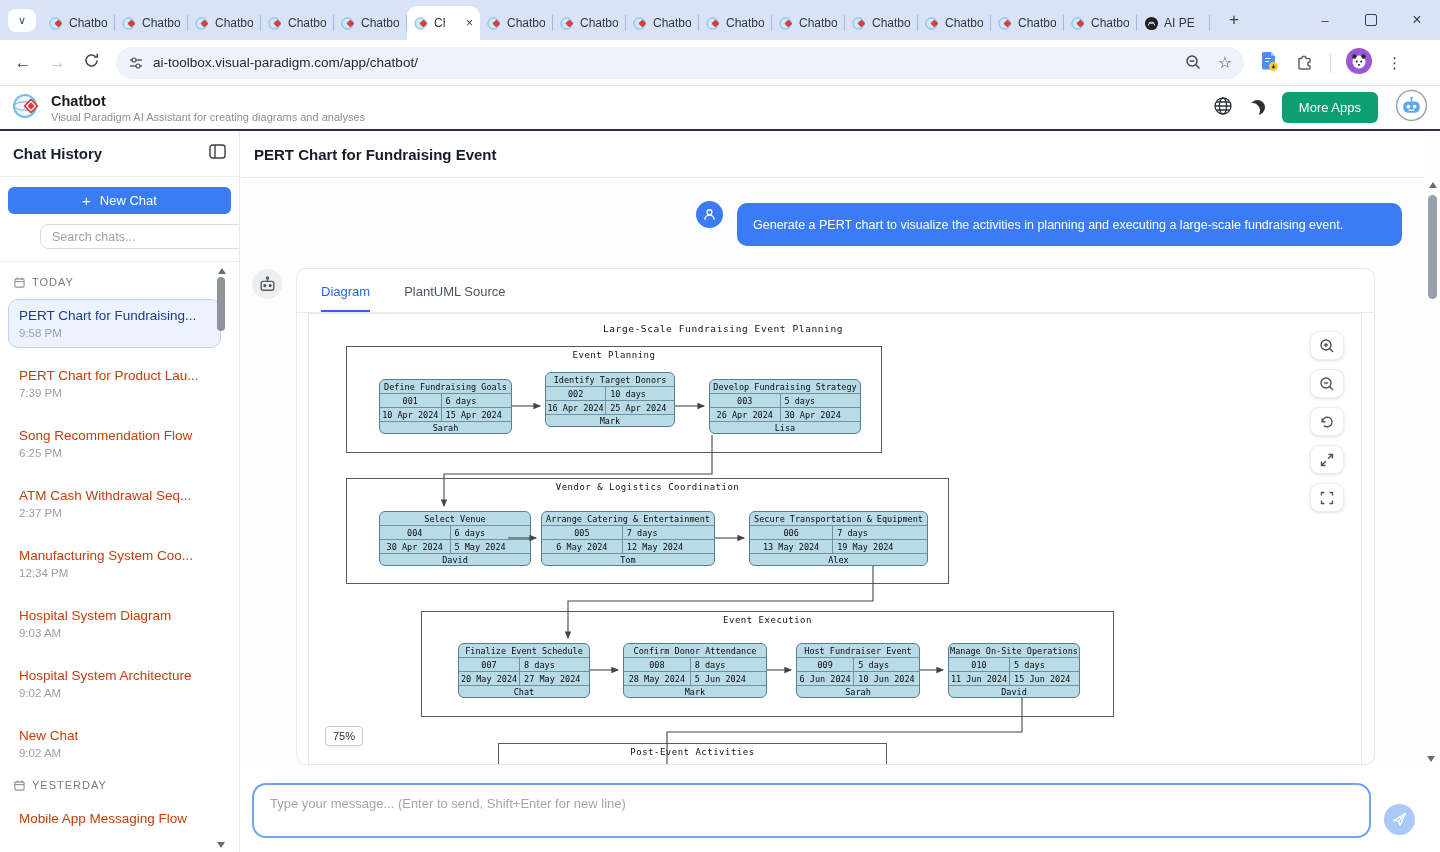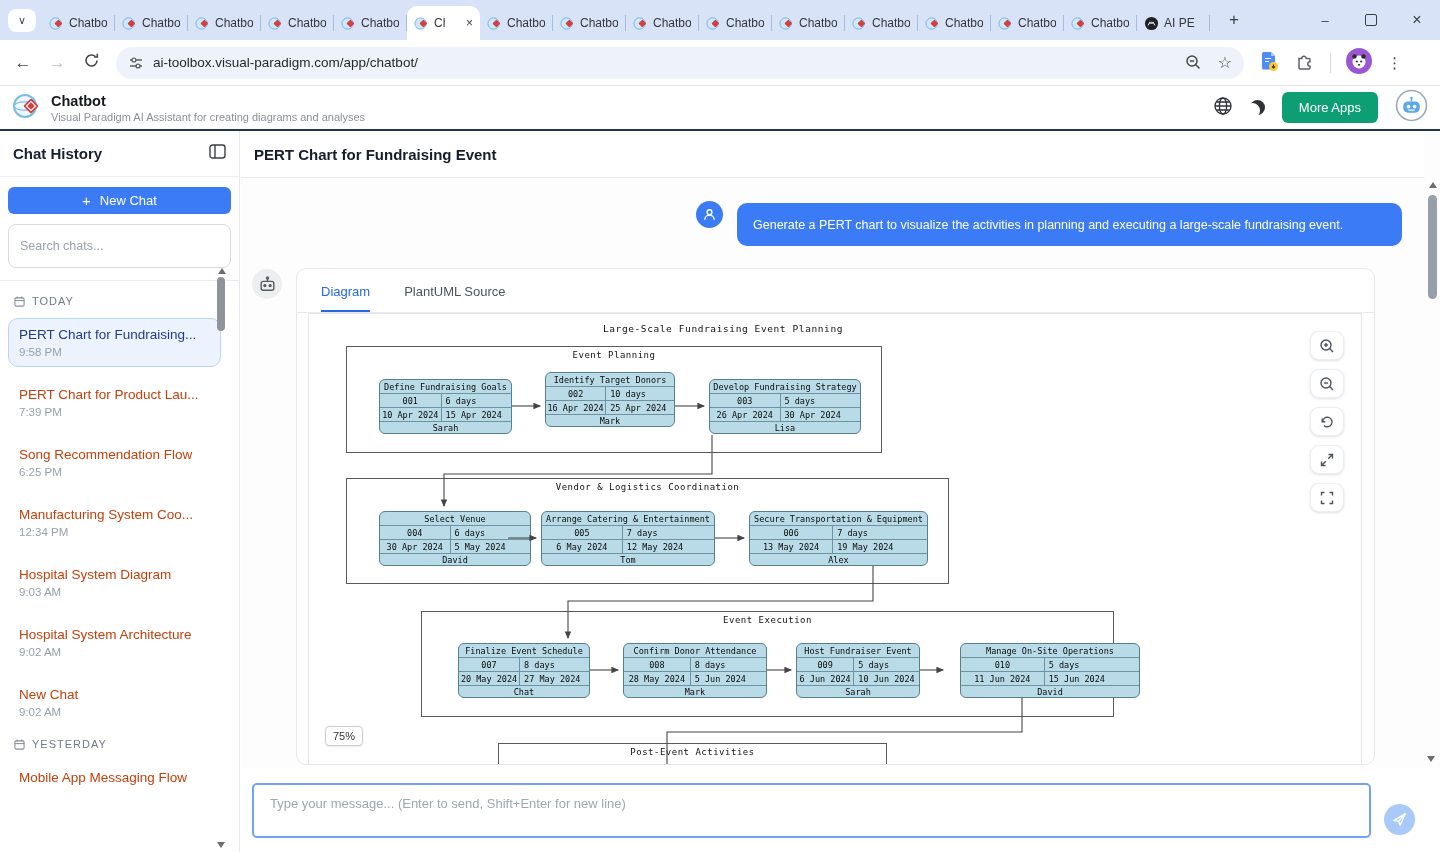--- a/index.html
+++ b/index.html
@@ -49,22 +49,22 @@
   
   .sidebar{position:absolute;left:0;top:131px;width:240px;height:721px;background:#fff;border-right:1px solid #e6e8ec;
       box-sizing:border-box;overflow:hidden;}
   .sb-header{height:46px;display:flex;align-items:center;justify-content:space-between;padding:0 13px;
       border-bottom:1px solid #eceef1;box-sizing:border-box;}
   .sb-title{font-size:15px;font-weight:bold;color:#182030;}
   .sb-top{padding:10px 8px 12px;border-bottom:1px solid #e9ebef;}
   .new-chat-btn{height:27px;background:#3b7cf6;border:none;border-radius:6px;width:100%;display:flex;
       align-items:center;justify-content:center;gap:9px;color:#fff;font-size:13px;}
   .nc-plus{font-size:15px;line-height:1;}
-  .sb-search{margin-top:10px;width:100%;height:44px;border:1px solid #d7dbe0;border-radius:8px;box-sizing:border-box;
-      padding:0 11px;font-size:12.5px;color:#0c4a6e;font-family:inherit;outline:none;}
+  .sb-search{margin-top:10px;width:100%;height:25px;border:1px solid #d7dbe0;border-radius:8px;box-sizing:border-box;
+      padding:0 11px;font-size:12.5px;color:#0c4a6e;font-family:inherit;outline:none;margin-left:32px;}
   .sb-search::placeholder{color:#9aa1ab;}
   .sb-list{padding:7px 0 0;height:560px;overflow:hidden;}
   .sb-section{display:flex;align-items:center;gap:7px;margin:7px 0 11px 14px;font-size:11px;letter-spacing:1px;
       color:#737b86;}
   .sb-item{margin:0 18px 11px 8px;padding:8px 10px;border:1px solid transparent;border-radius:10px;}
   .sb-item.active{background:#ecf3ff;border-color:#bcd3f8;}
   .sb-item-title{font-size:13.5px;color:#c2410c;white-space:nowrap;overflow:hidden;}
   .sb-item.active .sb-item-title{color:#1f3b8f;}
   .sb-item-time{font-size:11.5px;color:#98a0aa;margin-top:4px;min-height:12px;}
   .sb-scroll{position:absolute;left:216px;top:266px;width:11px;height:586px;}
@@ -115,21 +115,21 @@
   
   .dg-toolbar{position:absolute;left:1310px;top:331px;display:flex;flex-direction:column;gap:9px;}
   .tool-btn{width:32px;height:27px;background:#fff;border:1px solid #eceef1;border-radius:9px;
       box-shadow:0 1px 3px rgba(0,0,0,.13);display:flex;align-items:center;justify-content:center;}
   
   .main-scroll{position:absolute;right:1px;top:180px;width:13px;height:586px;}
   .ms-thumb{position:absolute;left:2px;top:15px;width:9px;height:104px;background:#97a0a9;border-radius:5px;}
   
   .composer{position:absolute;left:241px;top:768px;width:1199px;height:84px;background:#fff;}
   .composer textarea{position:absolute;left:11px;top:15px;width:1119px;height:55px;box-sizing:border-box;
-      border:2px solid #6ea3f7;border-radius:5px;padding:11px 16px;font-family:inherit;font-size:13px;color:#333;
+      border:2px solid #6ea3f7;border-radius:14px;padding:11px 16px;font-family:inherit;font-size:13px;color:#333;
       resize:none;outline:none;}
   .composer textarea::placeholder{color:#a0a7b0;}
   .send-btn{position:absolute;left:1143px;top:36px;width:31px;height:31px;border-radius:50%;background:#a9c9f6;
       border:none;display:flex;align-items:center;justify-content:center;}
 </style>
 </head>
 <body>
 
 <div class="tabstrip">
   <div class="tab-search">
@@ -493,20 +493,24 @@
       <div class="sb-item">
         <div class="sb-item-title">PERT Chart for Product Lau...</div>
         <div class="sb-item-time">7:39 PM</div>
       </div>
 
       <div class="sb-item">
         <div class="sb-item-title">Song Recommendation Flow</div>
         <div class="sb-item-time">6:25 PM</div>
       </div>
 
+      <div class="sb-item">
+        <div class="sb-item-title">ATM Cash Withdrawal Seq...</div>
+        <div class="sb-item-time">2:37 PM</div>
+      </div>
 
       <div class="sb-item">
         <div class="sb-item-title">Manufacturing System Coo...</div>
         <div class="sb-item-time">12:34 PM</div>
       </div>
 
       <div class="sb-item">
         <div class="sb-item-title">Hospital System Diagram</div>
         <div class="sb-item-time">9:03 AM</div>
       </div>
@@ -710,21 +714,21 @@
           <span class="c1">009</span>
           <span class="c2">5 days</span>
         </div>
         <div class="tn-grid">
           <span class="c1">6 Jun 2024</span>
           <span class="c2">10 Jun 2024</span>
         </div>
         <div class="tn-owner">Sarah</div>
       </div>
 
-      <div class="task-node" style="left: 639px; top: 329px; width: 180px; margin-left: 12px;">
+      <div class="task-node" style="left: 639px; top: 329px; width: 132px;">
         <div class="tn-name">Manage On-Site Operations</div>
         <div class="tn-grid">
           <span class="c1">010</span>
           <span class="c2">5 days</span>
         </div>
         <div class="tn-grid">
           <span class="c1">11 Jun 2024</span>
           <span class="c2">15 Jun 2024</span>
         </div>
         <div class="tn-owner">David</div>

